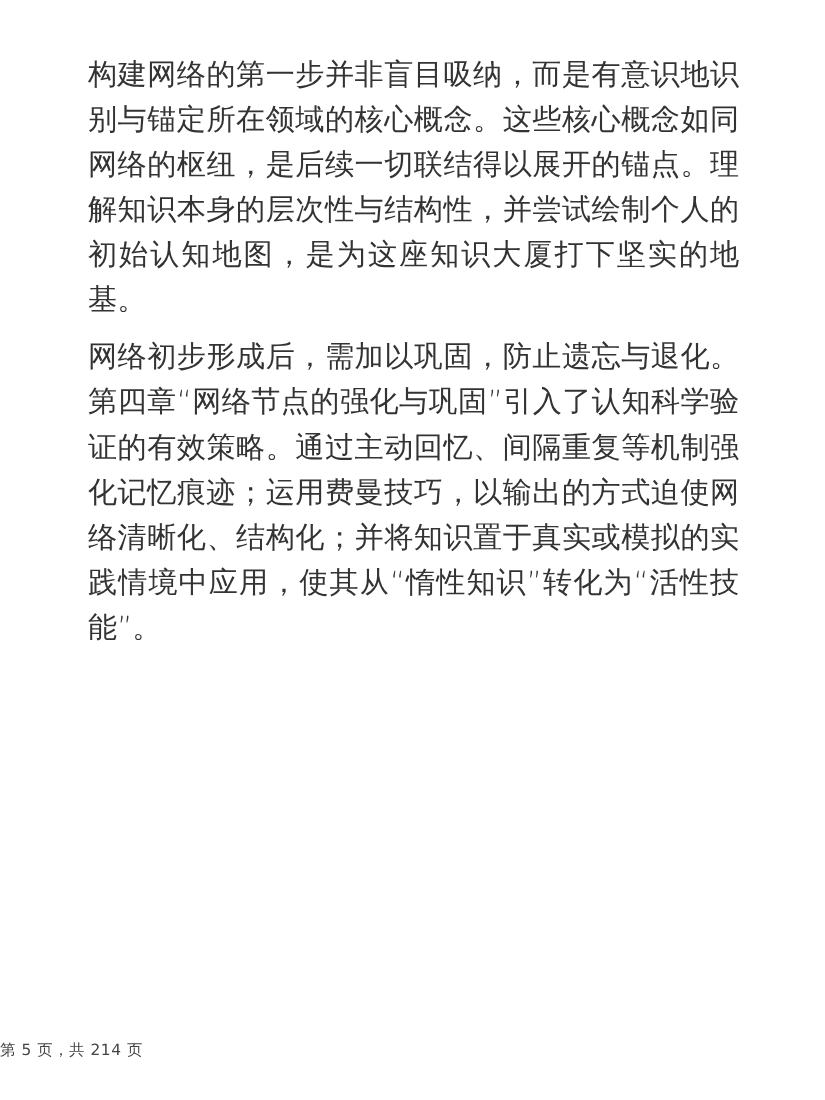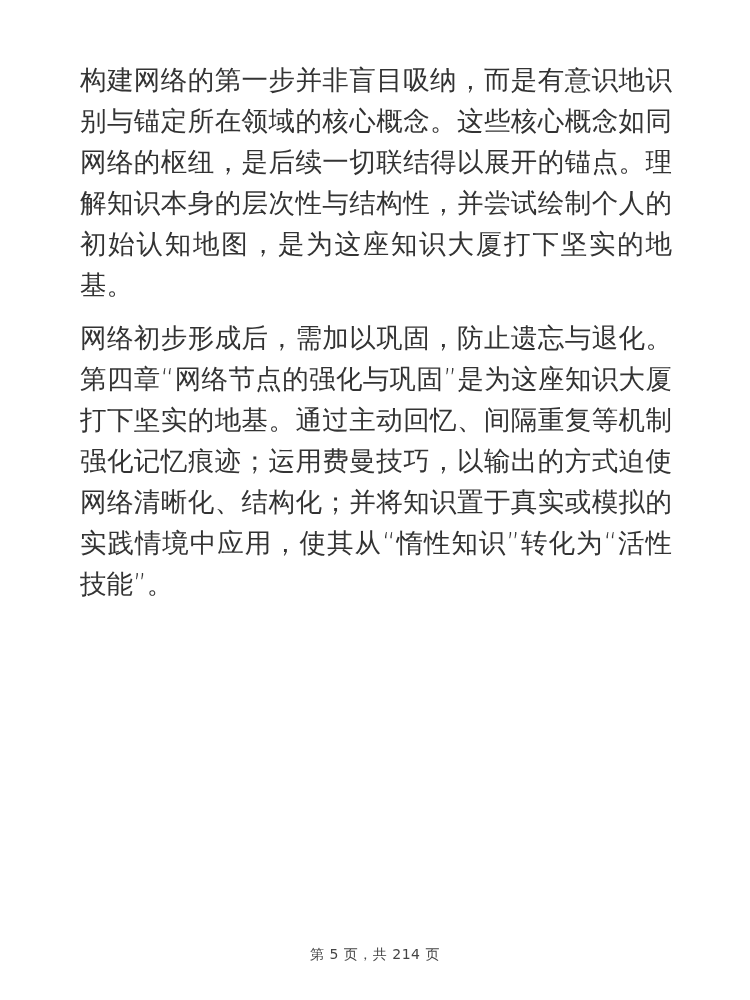--- a/index.html
+++ b/index.html
@@ -25,37 +25,36 @@
     top: 47px;
     width: 592px;
     font-size: 26.5px;
     line-height: 41px;
     font-weight: 300;
     color: #333333;
     text-align: justify;
     letter-spacing: 0;
   }
   .content p {
-    margin: 12px 0 11px 0;
+    margin: 0 0 11px 0;
     padding: 0;
   }
   .footer {
     position: absolute;
     left: 0;
     top: 946px;
     width: 750px;
-    text-align: center;
     font-size: 14px;
     font-weight: 400;
     color: #444444;
     letter-spacing: 0.5px;
   }
 </style>
 </head>
 <body>
 
 <div class="page">
   <div class="content">
     <p>构建网络的第一步并非盲目吸纳，而是有意识地识别与锚定所在领域的核心概念。这些核心概念如同网络的枢纽，是后续一切联结得以展开的锚点。理解知识本身的层次性与结构性，并尝试绘制个人的初始认知地图，是为这座知识大厦打下坚实的地基。</p>
-    <p>网络初步形成后，需加以巩固，防止遗忘与退化。第四章“网络节点的强化与巩固”是为这座知识大厦打下坚实的地基。通过主动回忆、间隔重复等机制强化记忆痕迹；运用费曼技巧，以输出的方式迫使网络清晰化、结构化；并将知识置于真实或模拟的实践情境中应用，使其从“惰性知识”转化为“活性技能”。</p>
+    <p>网络初步形成后，需加以巩固，防止遗忘与退化。第四章“网络节点的强化与巩固”引入了认知科学验证的有效策略。通过主动回忆、间隔重复等机制强化记忆痕迹；运用费曼技巧，以输出的方式迫使网络清晰化、结构化；并将知识置于真实或模拟的实践情境中应用，使其从“惰性知识”转化为“活性技能”。</p>
   </div>
   <div class="footer">第 5 页，共 214 页</div>
 </div>
 
 </body></html>

